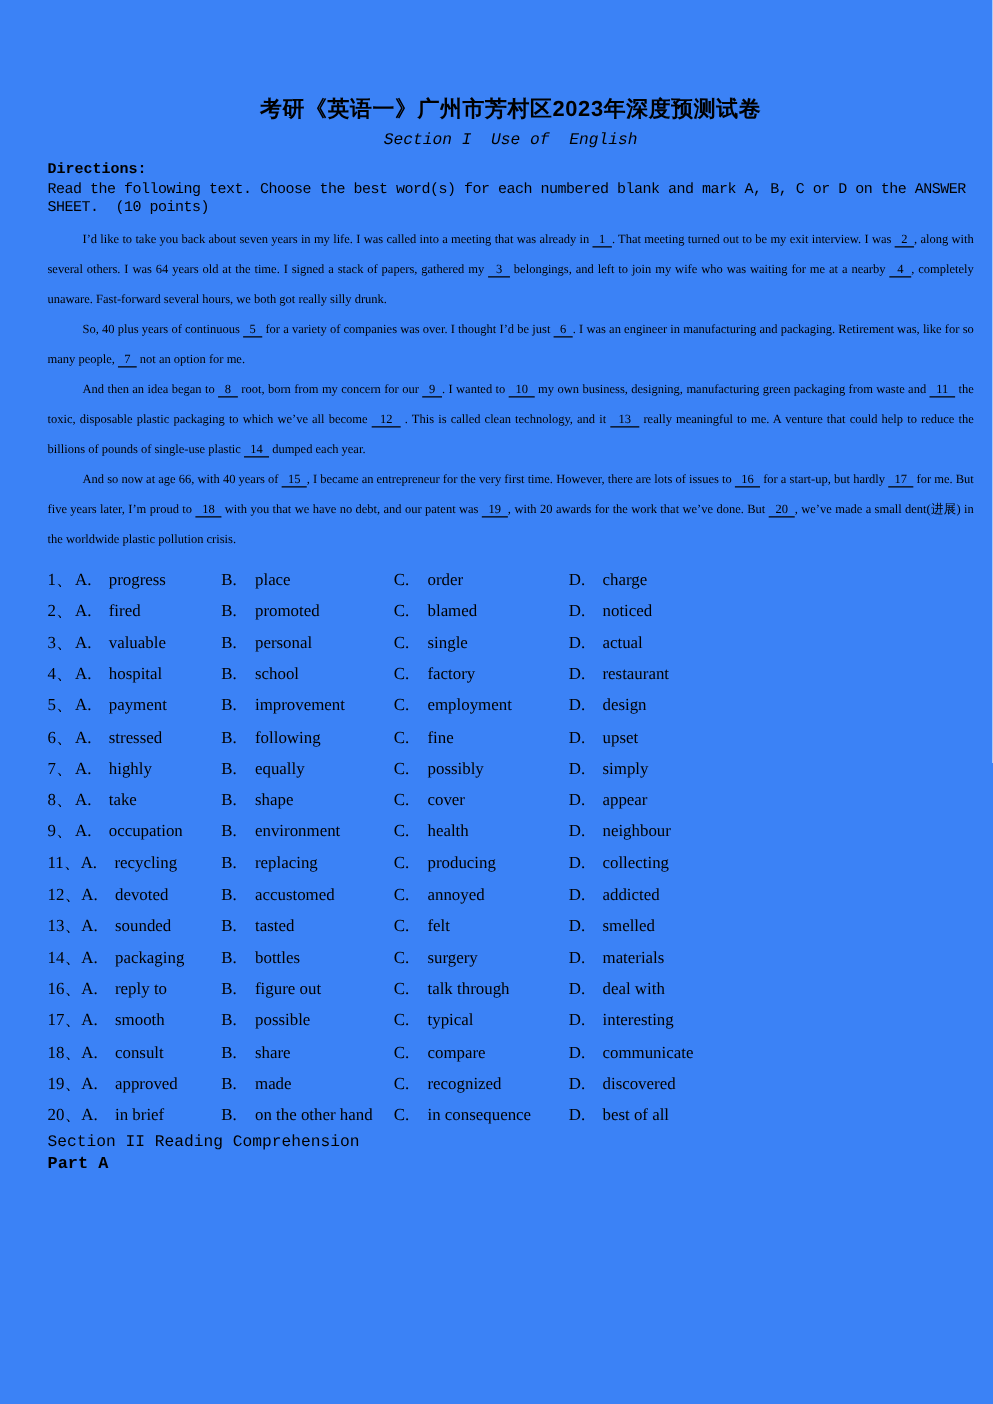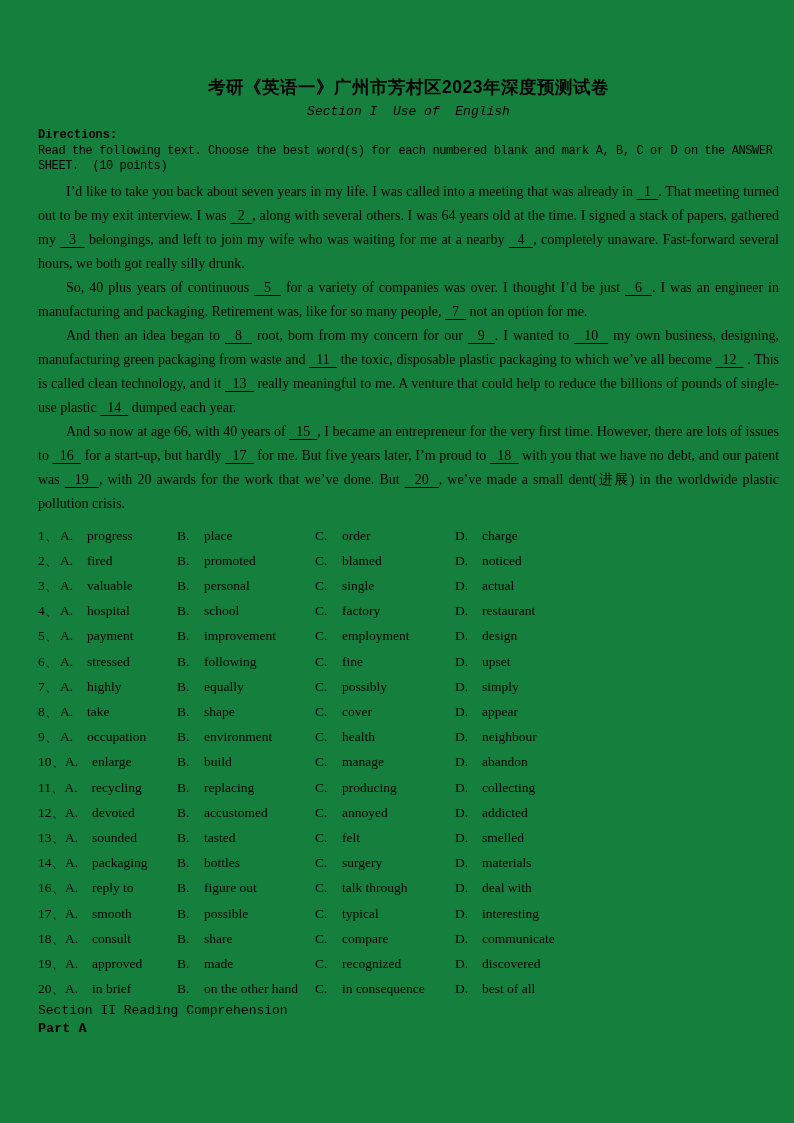--- a/index.html
+++ b/index.html
@@ -2,21 +2,21 @@
 <html><head>
 <meta charset="utf-8">
 <style>
   * { margin: 0; padding: 0; box-sizing: border-box; }
   html, body { background: #ffffff; }
   .page {
     position: relative;
     width: 794px;
     height: 1123px;
     margin: 0 auto;
-    background: #15803d;
+    background: #3b82f6;
     color: #000000;
     padding: 75px 15px 0 38px;
     overflow: hidden;
     font-family: "Liberation Serif", serif;
   }
   .title {
     font-family: "Liberation Sans", sans-serif;
     font-size: 17.5px;
     font-weight: 700;
     text-align: center;
@@ -41,21 +41,21 @@
   .directions-text {
     font-family: "Liberation Mono", monospace;
     font-size: 12px;
     letter-spacing: -0.4px;
     line-height: 15.5px;
     white-space: pre-wrap;
   }
   #passage { margin-top: 5px; }
   .para {
     font-family: "Liberation Serif", serif;
-    font-size: 14px;
+    font-size: 10px;
     line-height: 24px;
     text-align: justify;
     text-indent: 28px;
   }
   .blank {
     text-decoration: underline;
     text-underline-offset: 3px;
     white-space: pre;
   }
   #questions { margin-top: 7px; }
@@ -146,26 +146,20 @@
         <div class="q-cell"><span class="q-letter">C.</span><span class="q-word">cover</span></div>
         <div class="q-cell"><span class="q-letter">D.</span><span class="q-word">appear</span></div>
       </div>
       <div class="q-row">
         <div class="q-cell"><span class="q-num">9、</span><span class="q-letter">A.</span><span class="q-word">occupation</span></div>
         <div class="q-cell"><span class="q-letter">B.</span><span class="q-word">environment</span></div>
         <div class="q-cell"><span class="q-letter">C.</span><span class="q-word">health</span></div>
         <div class="q-cell"><span class="q-letter">D.</span><span class="q-word">neighbour</span></div>
       </div>
       <div class="q-row">
-        <div class="q-cell"><span class="q-num">10、</span><span class="q-letter">A.</span><span class="q-word">enlarge</span></div>
-        <div class="q-cell"><span class="q-letter">B.</span><span class="q-word">build</span></div>
-        <div class="q-cell"><span class="q-letter">C.</span><span class="q-word">manage</span></div>
-        <div class="q-cell"><span class="q-letter">D.</span><span class="q-word">abandon</span></div>
-      </div>
-      <div class="q-row">
         <div class="q-cell"><span class="q-num">11、</span><span class="q-letter">A.</span><span class="q-word">recycling</span></div>
         <div class="q-cell"><span class="q-letter">B.</span><span class="q-word">replacing</span></div>
         <div class="q-cell"><span class="q-letter">C.</span><span class="q-word">producing</span></div>
         <div class="q-cell"><span class="q-letter">D.</span><span class="q-word">collecting</span></div>
       </div>
       <div class="q-row">
         <div class="q-cell"><span class="q-num">12、</span><span class="q-letter">A.</span><span class="q-word">devoted</span></div>
         <div class="q-cell"><span class="q-letter">B.</span><span class="q-word">accustomed</span></div>
         <div class="q-cell"><span class="q-letter">C.</span><span class="q-word">annoyed</span></div>
         <div class="q-cell"><span class="q-letter">D.</span><span class="q-word">addicted</span></div>

